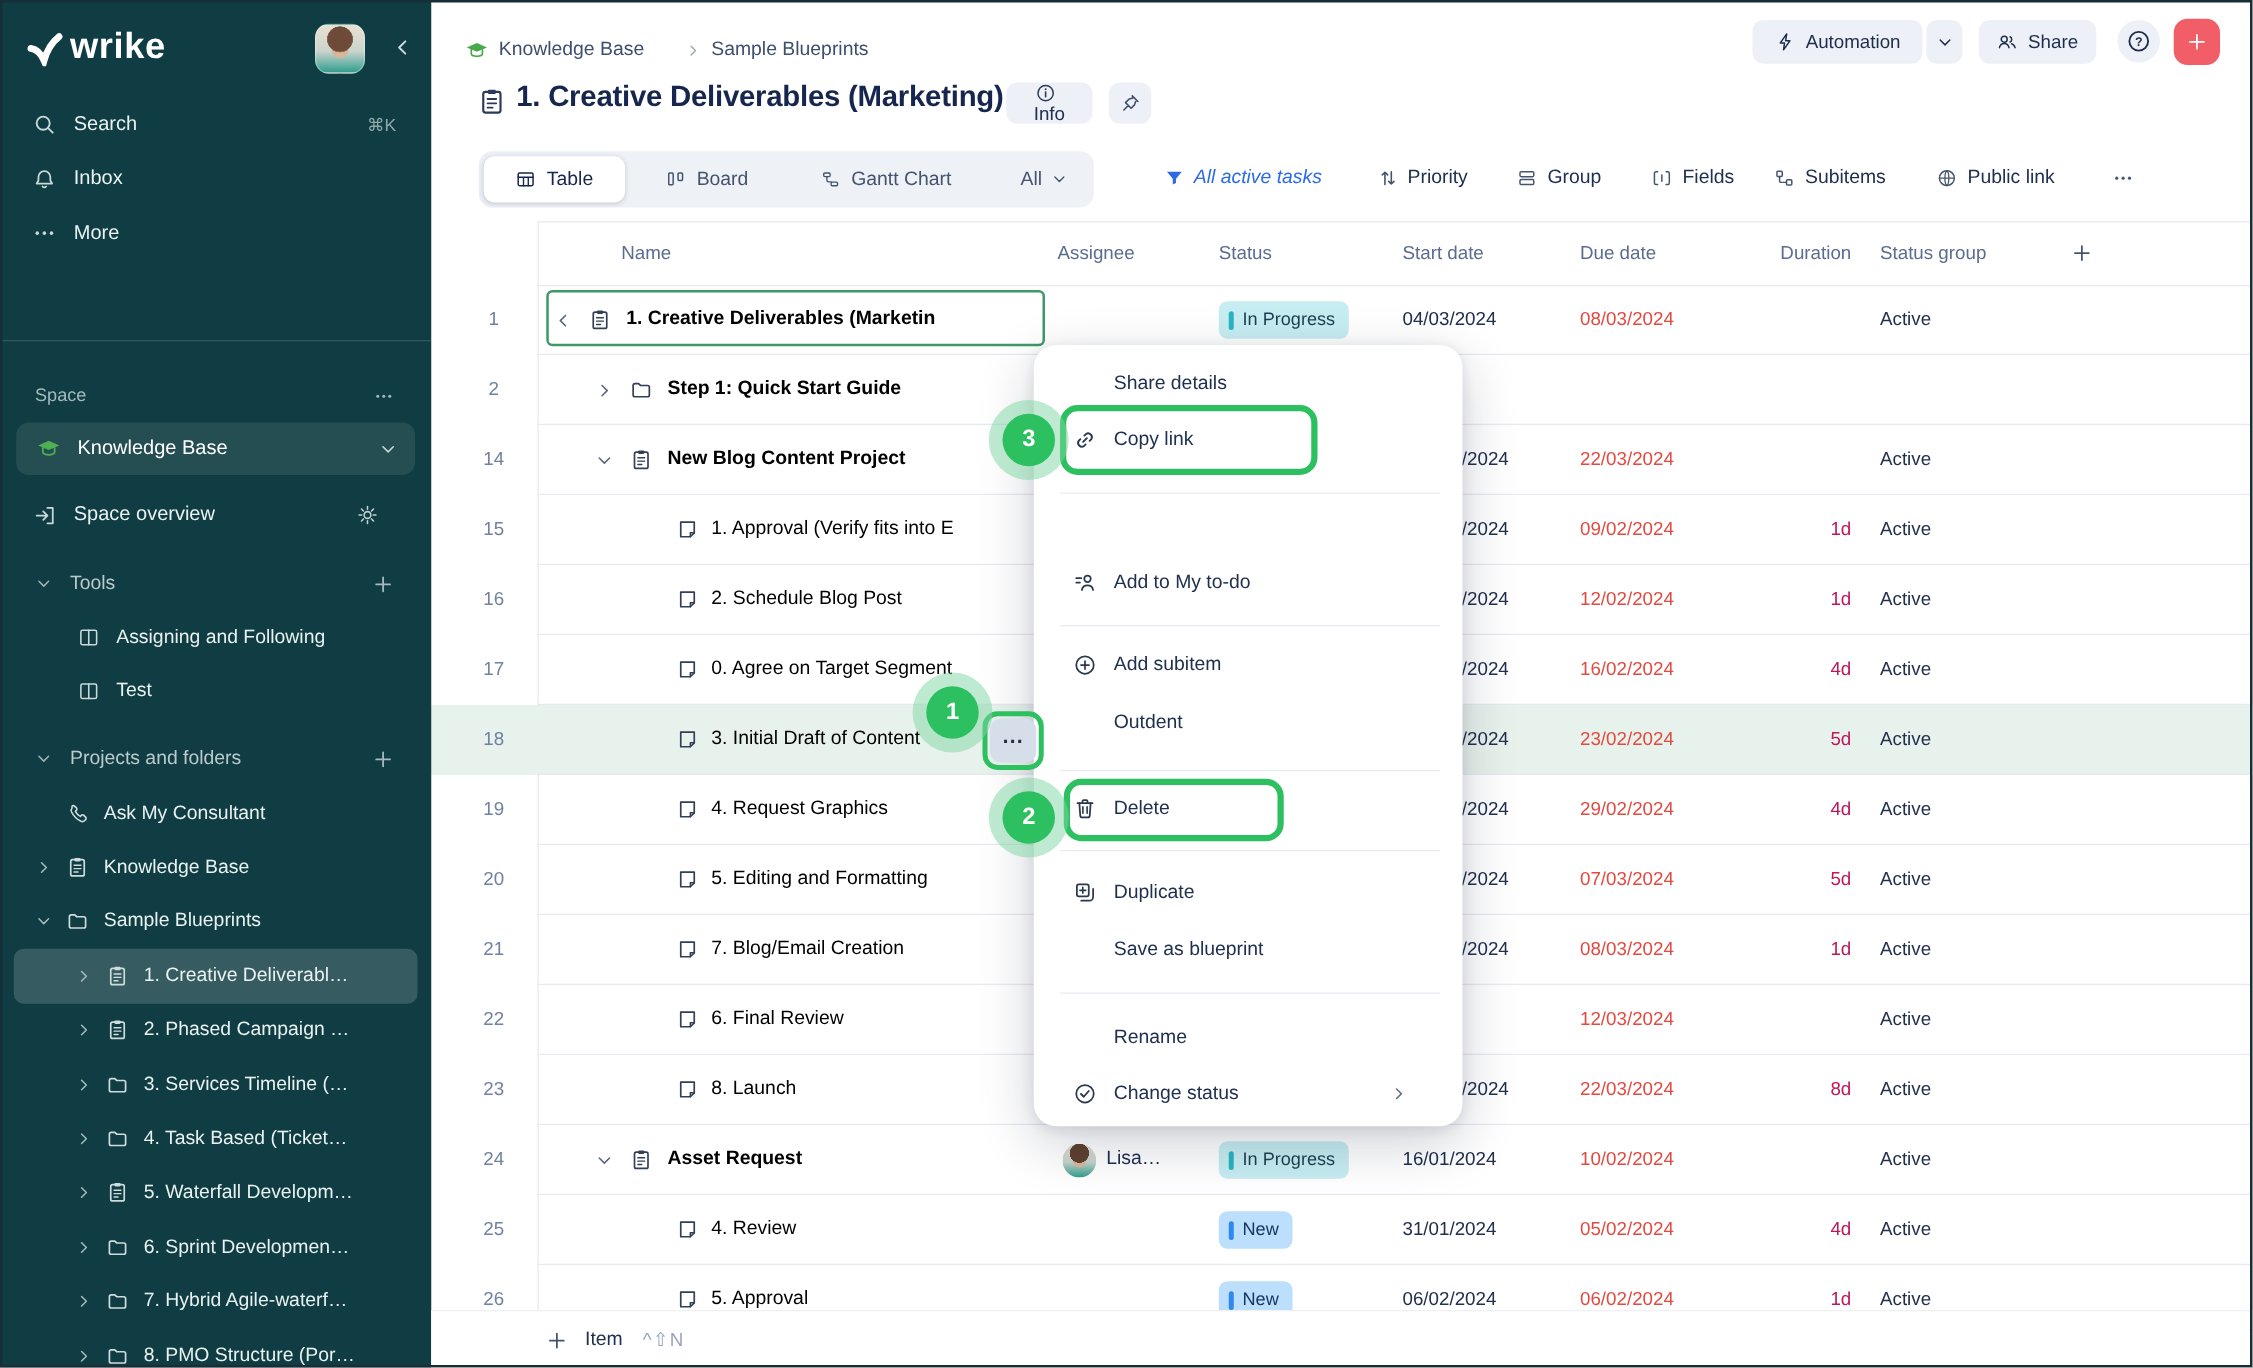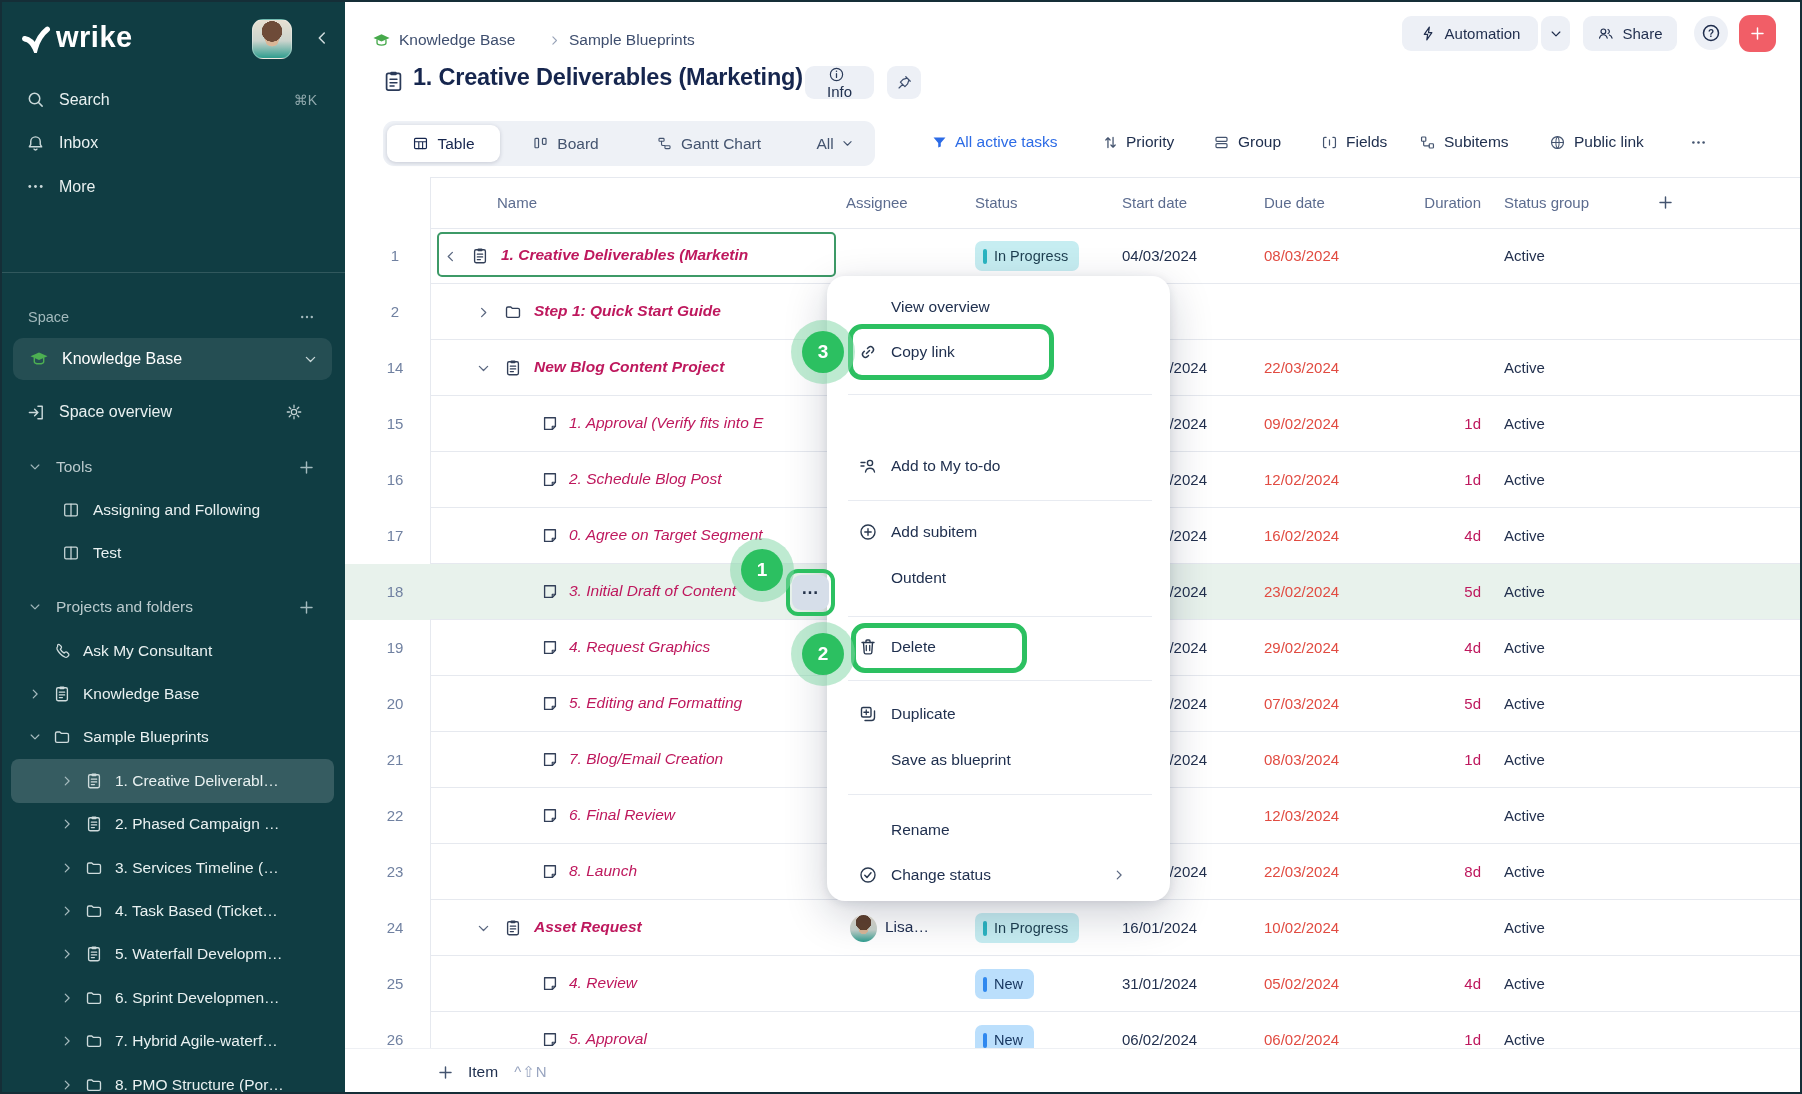--- a/index.html
+++ b/index.html
@@ -71,34 +71,34 @@
   .help-btn .ic{margin:0;width:20px;height:20px;}
   .plus-btn{left:1394px;top:15px;width:37px;height:37px;border-radius:11px;background:#f15e67;position:absolute;display:flex;align-items:center;justify-content:center;}
   .plus-btn .ic{width:17px;height:17px;color:#fff;}
   .tabsbar{position:absolute;left:38px;top:121px;width:492px;height:45px;background:#eef1f6;border-radius:11px;}
   .vtab{position:absolute;top:4px;height:37px;display:flex;align-items:center;justify-content:center;font-size:15.5px;color:#44546f;border-radius:9px;}
   .vtab .ic{width:17px;height:17px;margin-right:8px;}
   .vtab.active{background:#fff;color:#16264e;box-shadow:0 1px 4px rgba(20,30,60,.18);}
   .alltab .ic{width:13px;height:13px;margin:0 0 0 7px;}
   .fitem{position:absolute;top:133px;font-size:15.5px;color:#20304f;white-space:nowrap;}
   .ficon{position:absolute;top:134px;width:17px;height:17px;color:#44546f;}
-  .blue{color:#2c6be6;}
+  .blue{color:#2c6be6;font-style:italic;}
 
   
   .thead-lbl{position:absolute;top:194px;font-size:15px;color:#5c6c8f;white-space:nowrap;}
   .hline{position:absolute;left:85px;right:0;height:1px;background:#e6e9ef;}
   .vsep{position:absolute;left:85px;top:177px;width:1px;height:871px;background:#e6e9ef;}
   .addcol{position:absolute;left:1312px;top:194px;width:17px;height:17px;color:#44546f;}
   .trow{position:absolute;left:0;width:1457px;height:56px;}
   .trow.hl{background:#e8f2ec;}
   .rl{position:absolute;left:85px;right:0;bottom:0;height:1px;background:#e6e9ef;}
   .num{position:absolute;left:22px;top:19px;width:56px;text-align:center;font-size:15px;color:#7081a1;}
   .rchv{position:absolute;top:21px;width:15px;height:15px;color:#5a6780;}
   .rico{position:absolute;top:19px;width:18px;height:18px;color:#323f58;}
-  .nm{position:absolute;top:18px;font-size:15.5px;color:#be185d;white-space:nowrap;font-style:italic;}
+  .nm{position:absolute;top:18px;font-size:15.5px;color:#000000;white-space:nowrap;}
   .nm.b{font-weight:bold;}
   .selbox{position:absolute;left:92px;top:4px;width:399px;height:45px;border:2px solid #3d9a67;border-radius:5px;box-sizing:border-box;}
   .av2{position:absolute;left:505px;top:15px;width:27px;height:27px;border-radius:50%;
      background:radial-gradient(circle at 50% 28%,#5f402e 0 32%,rgba(0,0,0,0) 33%),
                 radial-gradient(circle at 50% 52%,#d9b697 0 25%,rgba(0,0,0,0) 26%),
                 linear-gradient(180deg,#e5ddd0 0%,#c8d2cc 55%,#2f9d8e 100%);}
   .avnm{position:absolute;left:540px;top:18px;font-size:15.5px;color:#1f2d50;}
   .chip{position:absolute;left:630px;top:13px;height:30px;border-radius:7px;display:flex;align-items:center;padding:0 11px 0 8px;font-size:14.5px;}
   .chip .bar{width:4px;height:15px;border-radius:2px;margin-right:7px;}
   .chip.inprogress{background:#c6edf1;color:#1d3e50;}
@@ -884,21 +884,21 @@
 
   <div class="menu" id="menu">
       <div class="mitem" style="top: 11px;">
         <span class="ic mic none">
           <svg viewBox="0 0 20 20">
             <path d="M8.5 11.5l3-3" fill="none" stroke="currentColor" stroke-linecap="round" stroke-linejoin="round" stroke-width="1.5"></path>
             <path d="M9.5 6.5l1.2-1.2a3 3 0 014.2 4.2l-1.2 1.2" fill="none" stroke="currentColor" stroke-linecap="round" stroke-linejoin="round" stroke-width="1.5"></path>
             <path d="M10.5 13.5l-1.2 1.2a3 3 0 01-4.2-4.2l1.2-1.2" fill="none" stroke="currentColor" stroke-linecap="round" stroke-linejoin="round" stroke-width="1.5"></path>
           </svg>
         </span>
-        <div>View overview</div>
+        <div>Share details</div>
       </div>
       <div class="mitem" style="top: 56px;">
         <span class="ic mic">
           <svg viewBox="0 0 20 20">
             <path d="M8.5 11.5l3-3" fill="none" stroke="currentColor" stroke-linecap="round" stroke-linejoin="round" stroke-width="1.5"></path>
             <path d="M9.5 6.5l1.2-1.2a3 3 0 014.2 4.2l-1.2 1.2" fill="none" stroke="currentColor" stroke-linecap="round" stroke-linejoin="round" stroke-width="1.5"></path>
             <path d="M10.5 13.5l-1.2 1.2a3 3 0 01-4.2-4.2l1.2-1.2" fill="none" stroke="currentColor" stroke-linecap="round" stroke-linejoin="round" stroke-width="1.5"></path>
           </svg>
         </span>
         <div>Copy link</div>

